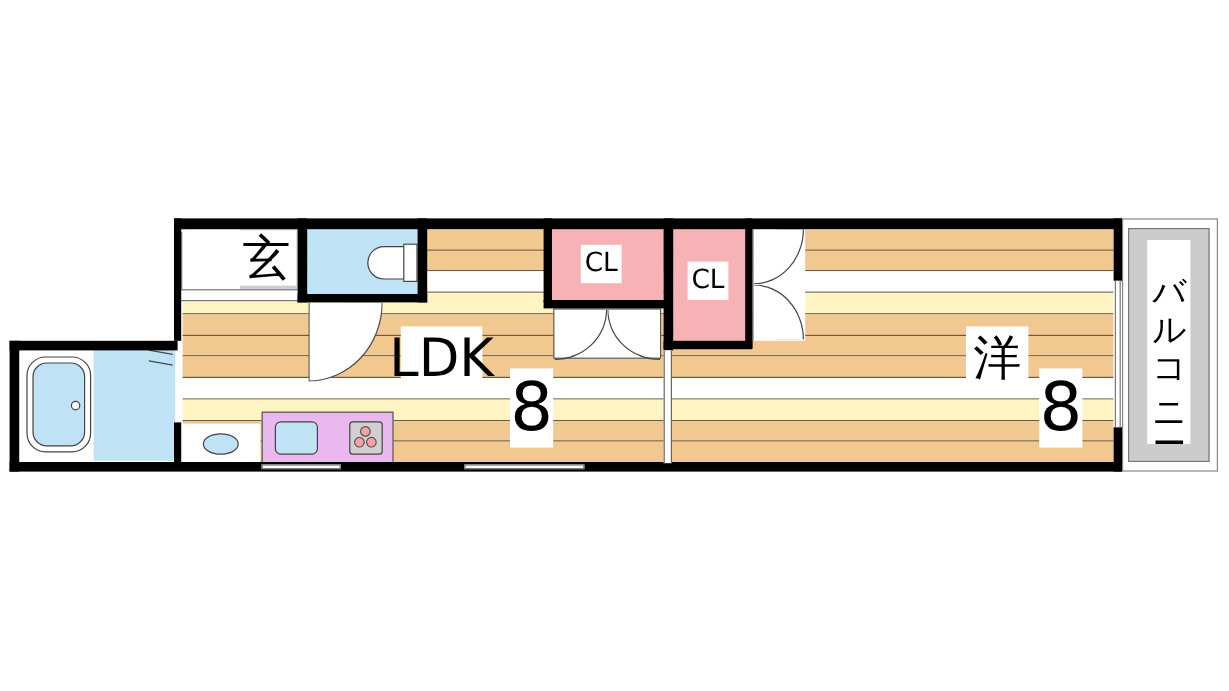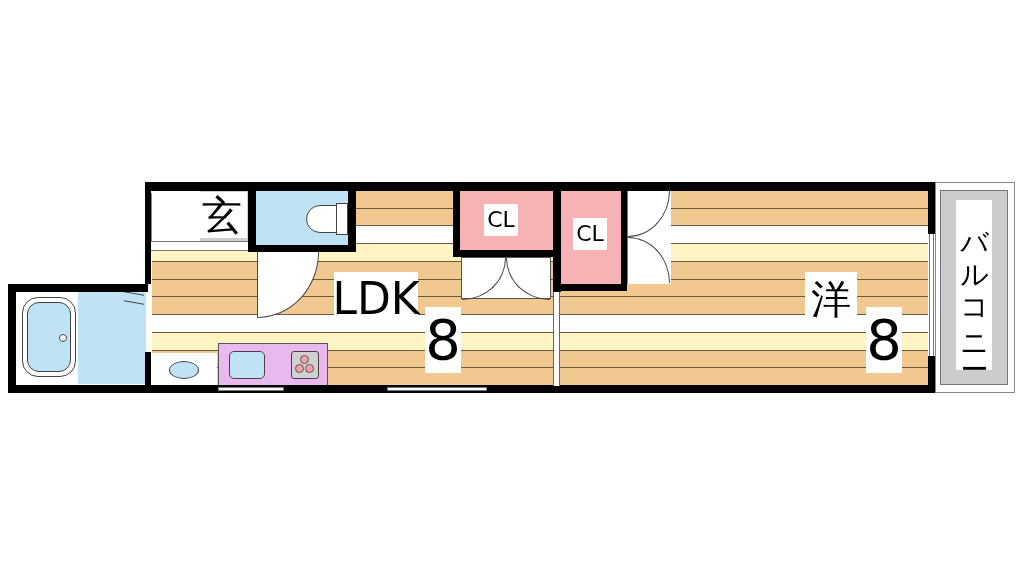--- a/index.html
+++ b/index.html
@@ -118,16 +118,16 @@
 <div class="abs" style="left:929px; top:234px; width:5px; height:122px; background:#fff; border-left:1px solid #777; border-right:1px solid #777; box-sizing:border-box;"></div>
 
 <div class="abs" style="left:218px; top:387px; width:66px; height:4px; background:#fff; border:1px solid #777; box-sizing:border-box;"></div>
 <div class="abs" style="left:387px; top:387px; width:100px; height:4px; background:#fff; border:1px solid #777; box-sizing:border-box;"></div>
 
 <div class="abs" style="left:935px; top:182px; width:80px; height:211px; background:#fff; border:1px solid #888; box-sizing:border-box;">
   <div class="abs" style="left:4px; top:7px; width:68px; height:195px; background:#cccccc; border:1px solid #777; box-sizing:border-box;"></div>
 </div>
 <div class="label" style="left:956px; top:200px; width:36px; height:170px; font-size:28px; writing-mode:vertical-rl; letter-spacing:4px;">バルコニー</div>
 
-<div class="label" style="left:334px; top:272px; width:84px; height:54px; font-size:44px;">LDK</div>
+<div class="label" style="left:334px; top:272px; width:68px; height:54px; font-size:44px;">LDK</div>
 <div class="label" style="left:425px; top:307px; width:36px; height:66px; font-size:56px;">8</div>
 <div class="label" style="left:805px; top:272px; width:52px; height:54px; font-size:40px;">洋</div>
 <div class="label" style="left:866px; top:307px; width:36px; height:66px; font-size:56px;">8</div>
 
 </body></html>

